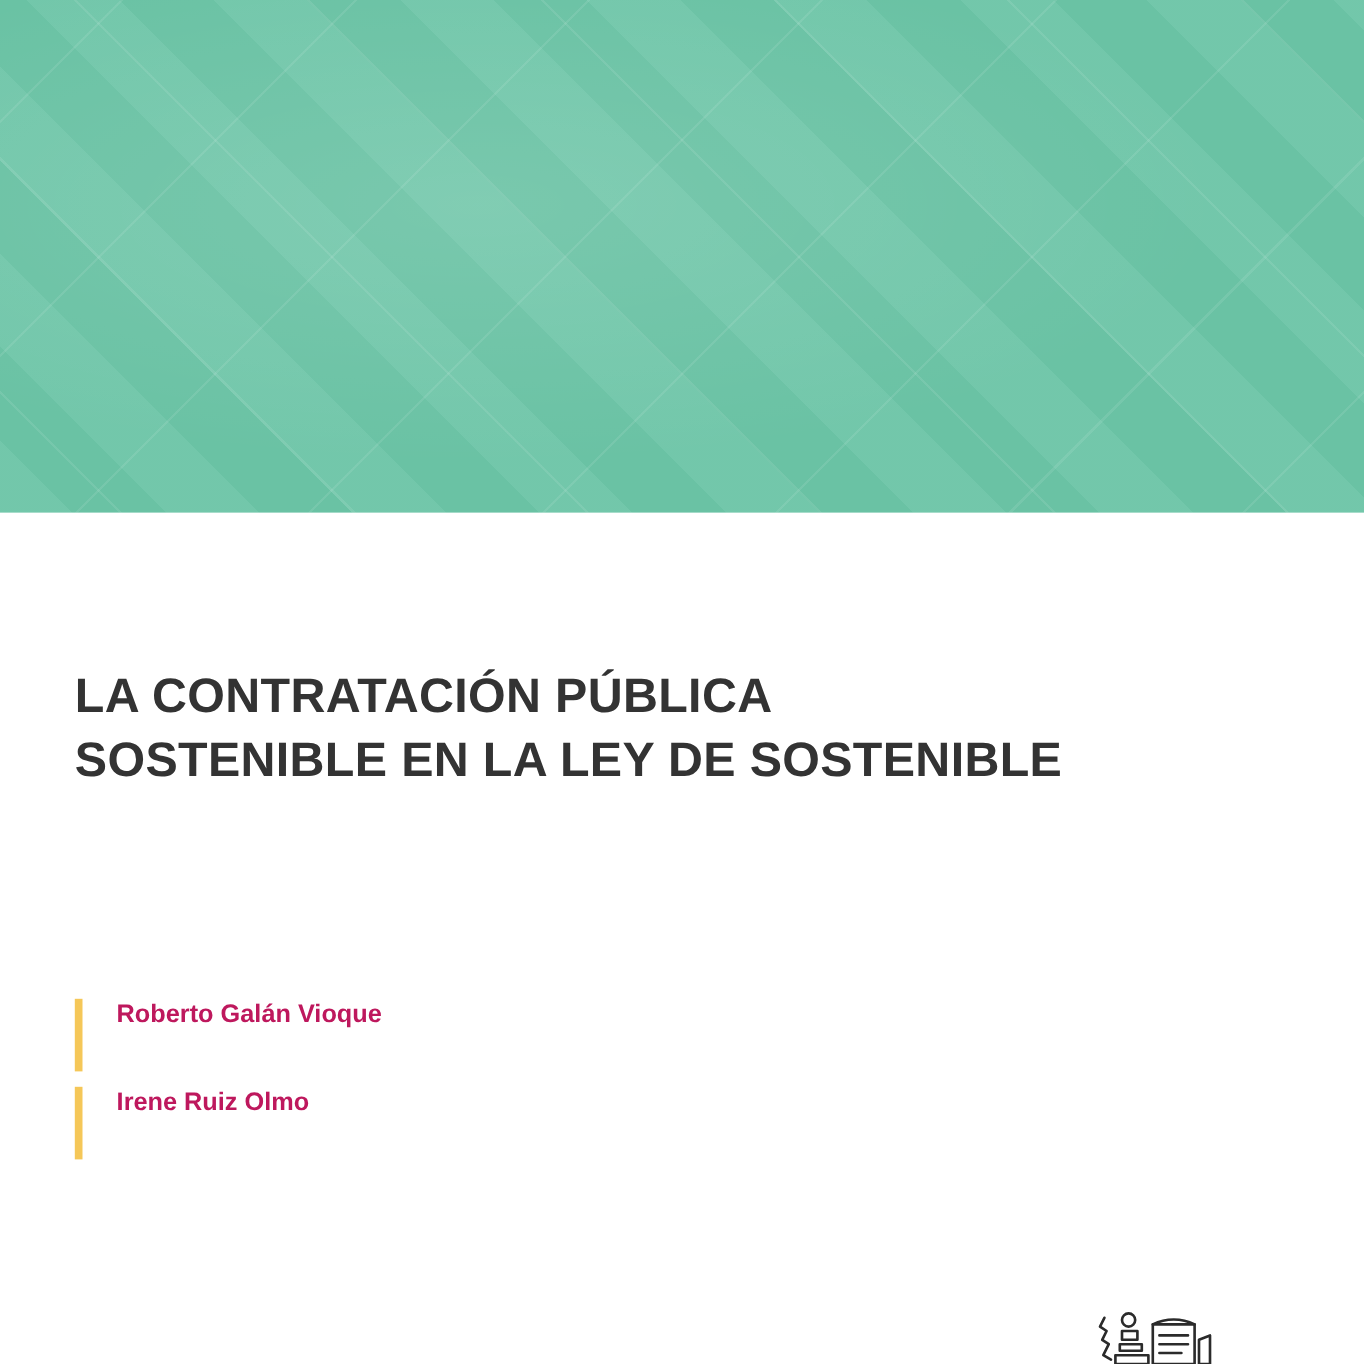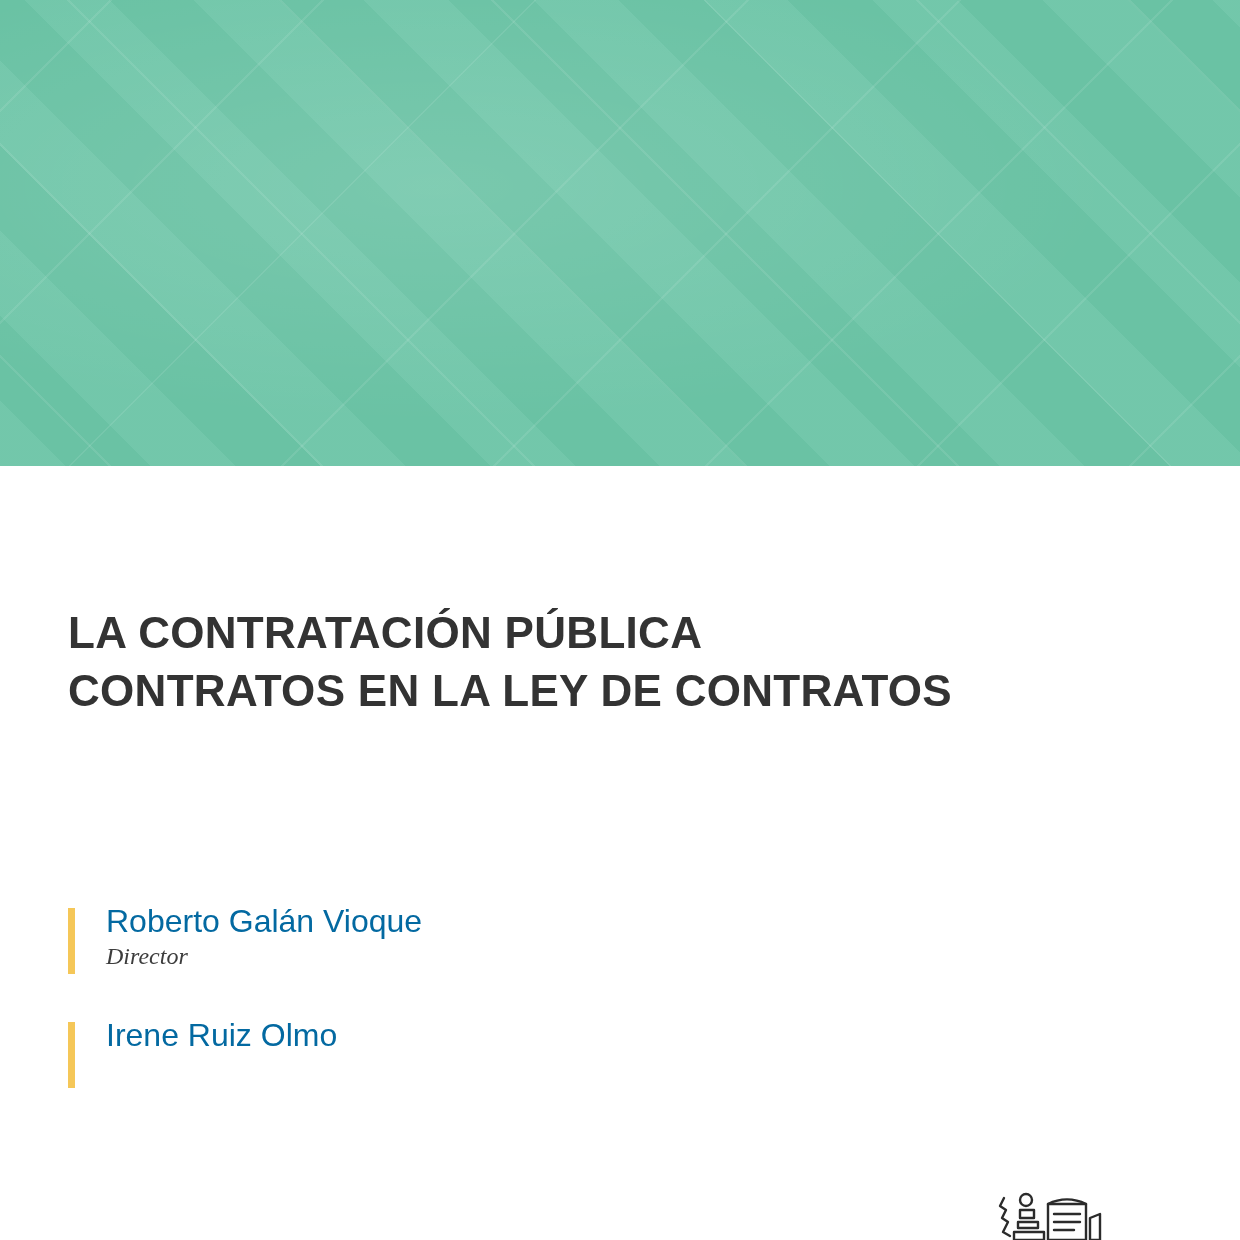--- a/index.html
+++ b/index.html
@@ -118,24 +118,24 @@
   .credit-bar {
     position: absolute;
     left: 0;
     top: 4px;
     width: 7px;
     height: 66px;
     background: #f5c758;
   }
   .credit-name {
     font-family: "Liberation Sans", sans-serif;
-    font-weight: normal;
-    font-size: 32px;
+    font-weight: bold;
+    font-size: 23px;
     line-height: 34px;
-    color: #0369a1;
+    color: #be185d;
   }
   .credit-role {
     font-family: "Liberation Serif", serif;
     font-style: italic;
     font-size: 24px;
     line-height: 32px;
     color: #3d3d3d;
     margin-top: 2px;
   }
 
@@ -154,29 +154,28 @@
 
 <div class="cover">
 
   <div class="banner">
     <div class="banner-pattern"></div>
     <div class="banner-sheen"></div>
   </div>
 
   <div class="title-block">
     <div class="title-line">LA CONTRATACIÓN PÚBLICA</div>
-    <div class="title-line">CONTRATOS EN LA LEY DE CONTRATOS</div>
+    <div class="title-line">SOSTENIBLE EN LA LEY DE SOSTENIBLE</div>
   </div>
 
   <div class="credits">
 
     <div class="credit">
       <span class="credit-bar"></span>
       <div class="credit-name">Roberto Galán Vioque</div>
-      <div class="credit-role">Director</div>
     </div>
 
     <div class="credit">
       <span class="credit-bar"></span>
       <div class="credit-name">Irene Ruiz Olmo</div>
     </div>
 
   </div>
 
   <div class="publisher-logo">

